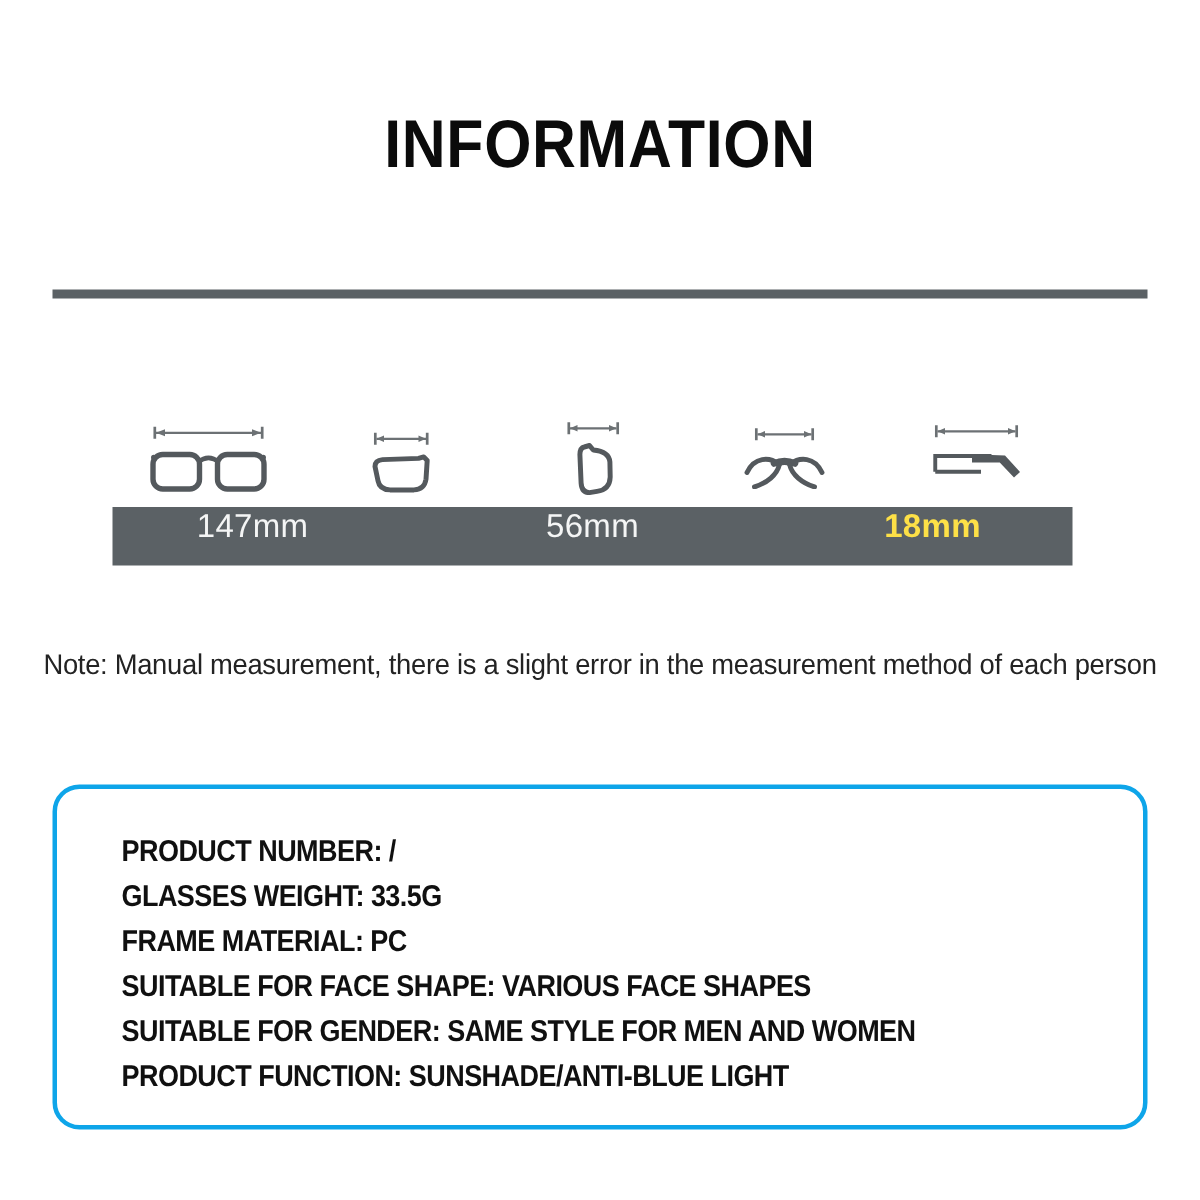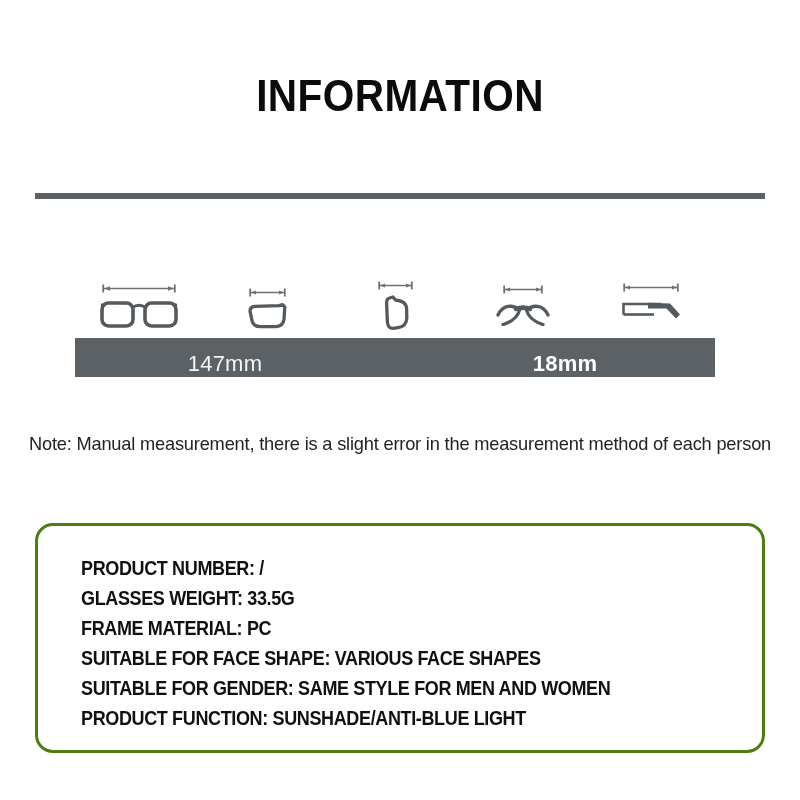--- a/index.html
+++ b/index.html
@@ -34,42 +34,42 @@
   .arrow { display:block; }
   .glyph { display:block; }
   .mb8 { margin-bottom:8px; }
   .mb6 { margin-bottom:6px; }
   .mb12 { margin-bottom:12px; }
   .mb17 { margin-bottom:17px; }
   .gap5 { margin-bottom:5px; }
   .bar {
     display:flex; width:640px; height:39px;
     background:#5b6165;
-    align-items:flex-end;
+    align-items:flex-start;
     gap:40px;
   }
   .bar-cell {
     flex:1 1 0; text-align:center;
     color:#f4f5f5; font-size:22px;
     letter-spacing:0.2px;
     white-space:nowrap;
   }
-  .bar-cell.bold { font-weight:bold; color:#ffffff; }
+  .bar-cell.bold { font-weight:bold; color:#fde047; }
   .note {
     position:absolute; left:0; top:433px; width:800px;
     text-align:center;
     font-size:19px; color:#232323;
     transform:scaleX(0.96); transform-origin:center;
     letter-spacing:-0.2px;
     white-space:nowrap;
   }
   .info-box {
     position:absolute; left:35px; top:523px;
     width:724px; height:224px;
-    border:3px solid #4d7c0f;
+    border:3px solid #0ea5e9;
     border-radius:18px;
     background:#ffffff;
   }
   .info-lines {
     position:absolute; left:43px; top:27px;
   }
   .info-line {
     font-size:20px; font-weight:bold; color:#101010;
     line-height:30px; height:30px;
     letter-spacing:-0.4px;
@@ -160,20 +160,21 @@
           <path d="M2.5,17.5 L2.5,7 L40,7" fill="none" stroke="#54595d" stroke-width="2.6"></path>
           <path d="M2.5,17.5 L33,17.5" fill="none" stroke="#54595d" stroke-width="2.6"></path>
           <polygon points="27,5.8 49,6.6 59,17.6 55,21.4 45.5,11.4 27,11.4" fill="#54595d"></polygon>
         </svg>
       </div>
 
     </div>
 
     <div class="bar">
       <div class="bar-cell">147mm</div>
+      <div class="bar-cell">56mm</div>
       <div class="bar-cell bold">18mm</div>
     </div>
   </div>
 
   <div class="note">Note: Manual measurement, there is a slight error in the measurement method of each person</div>
 
   <div class="info-box">
     <div class="info-lines">
       <div class="info-line">PRODUCT NUMBER: /</div>
       <div class="info-line">GLASSES WEIGHT: 33.5G</div>

